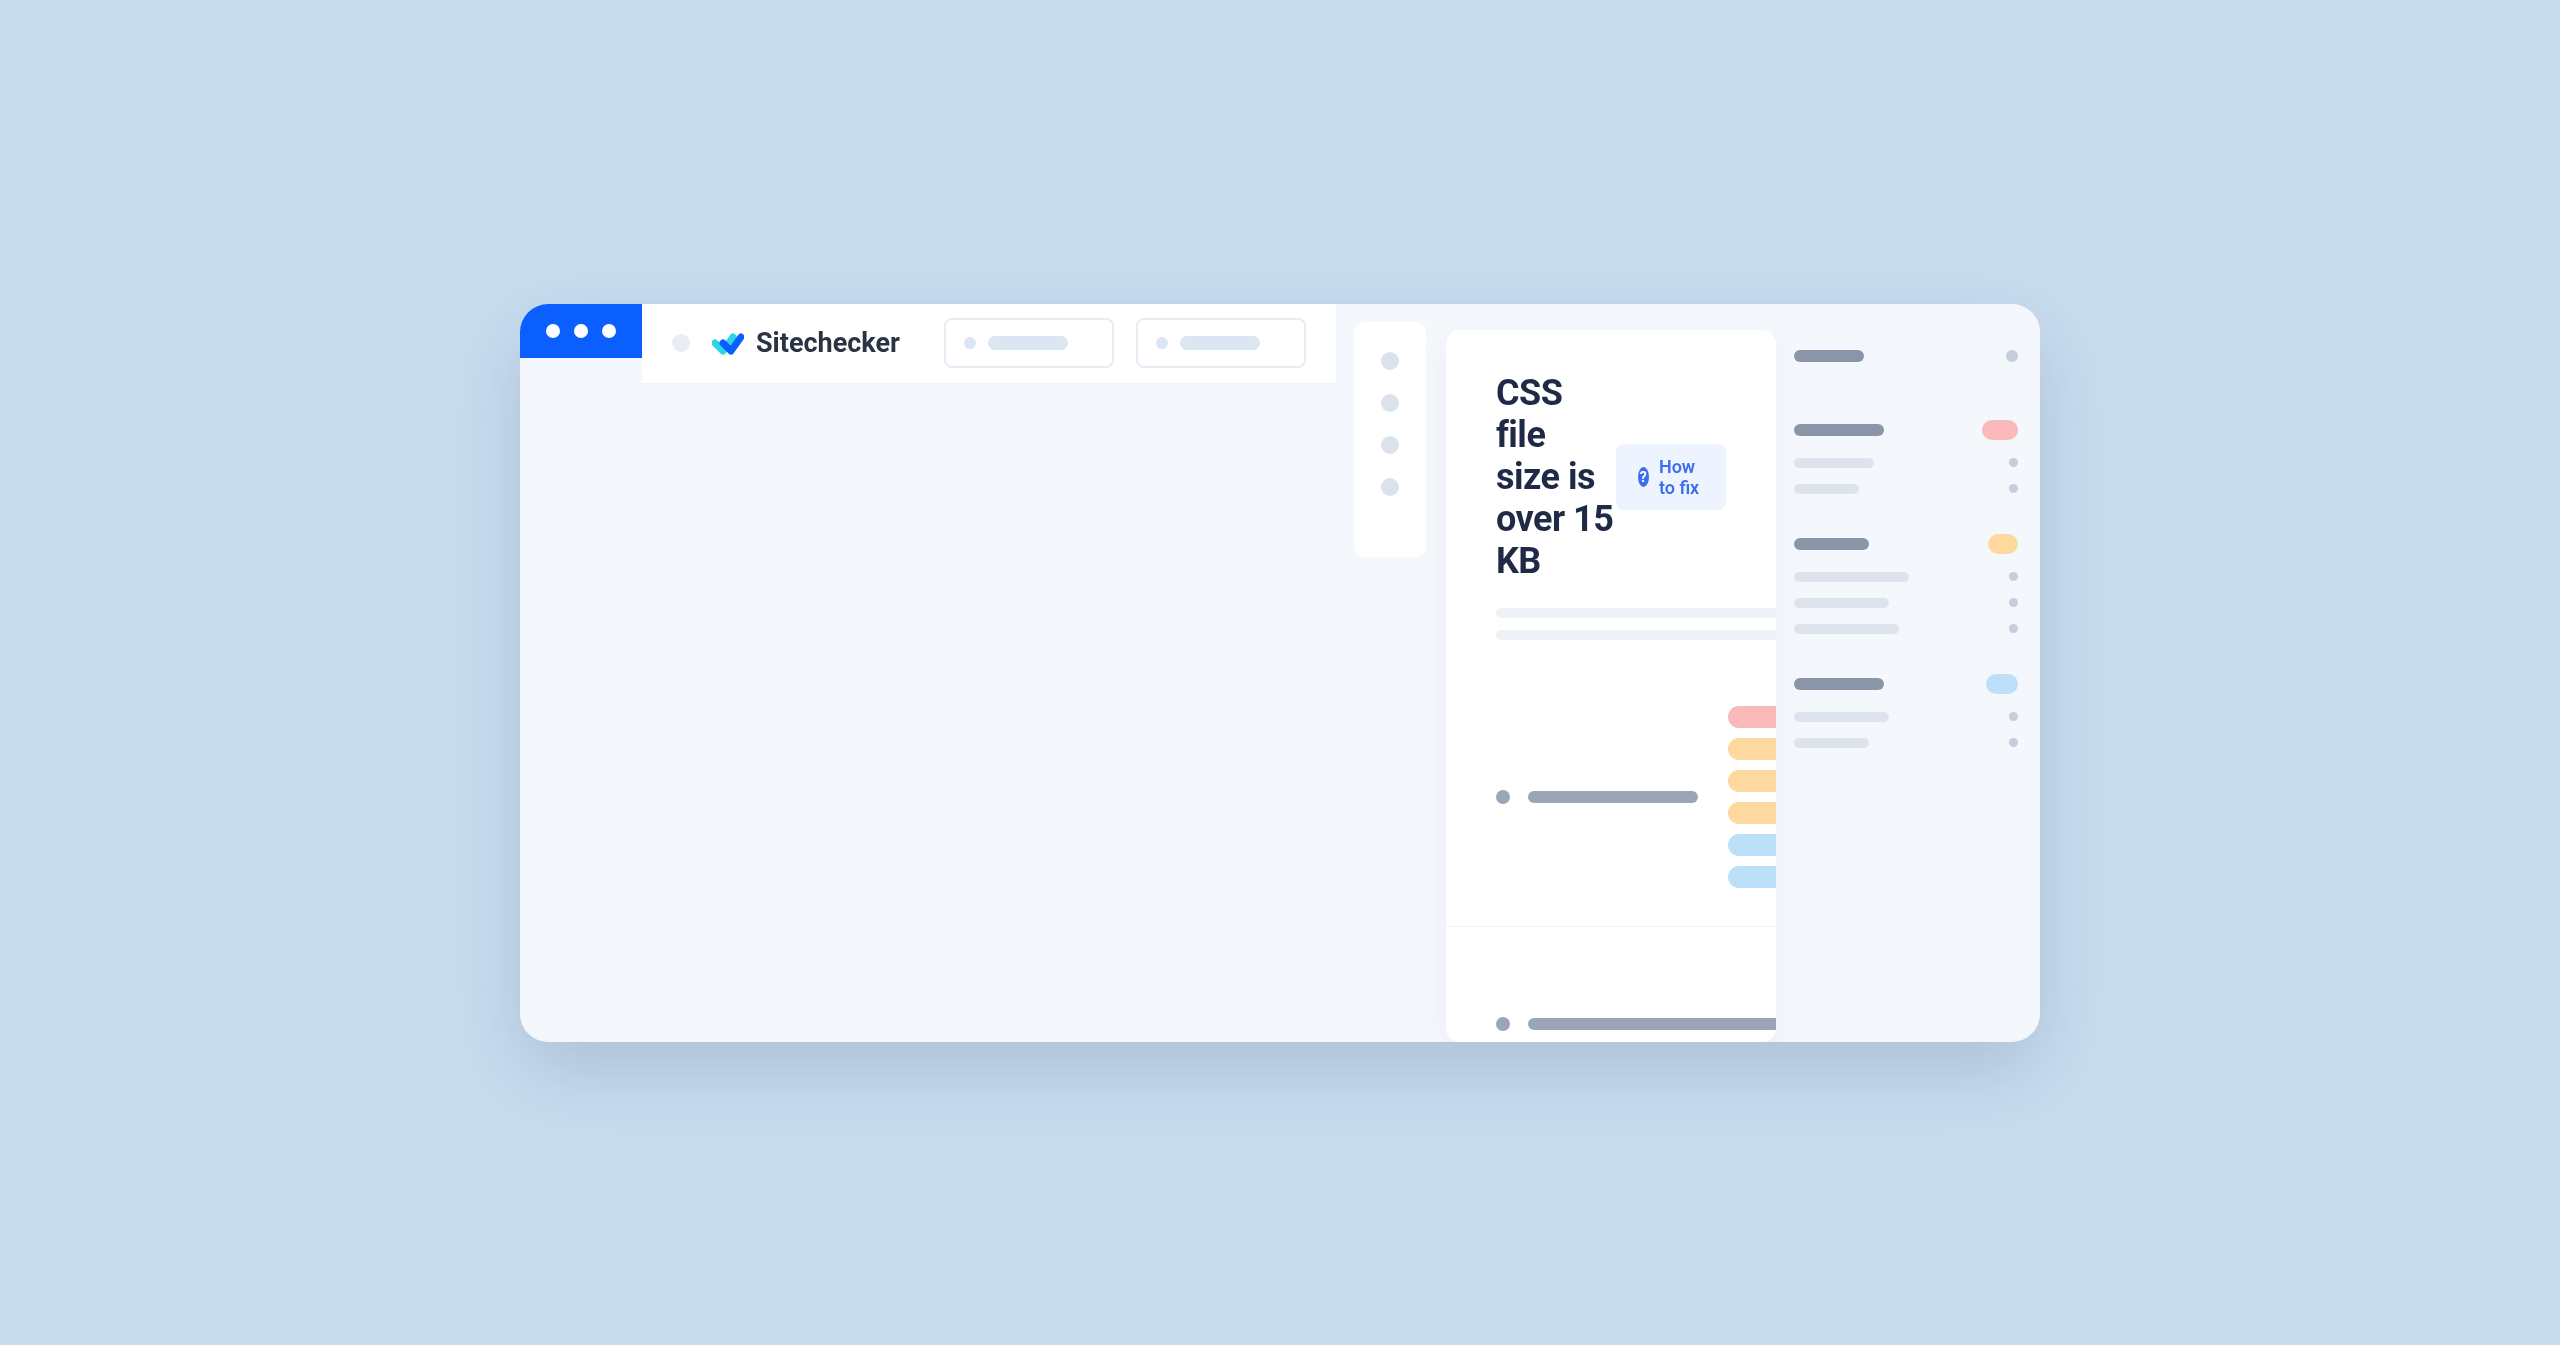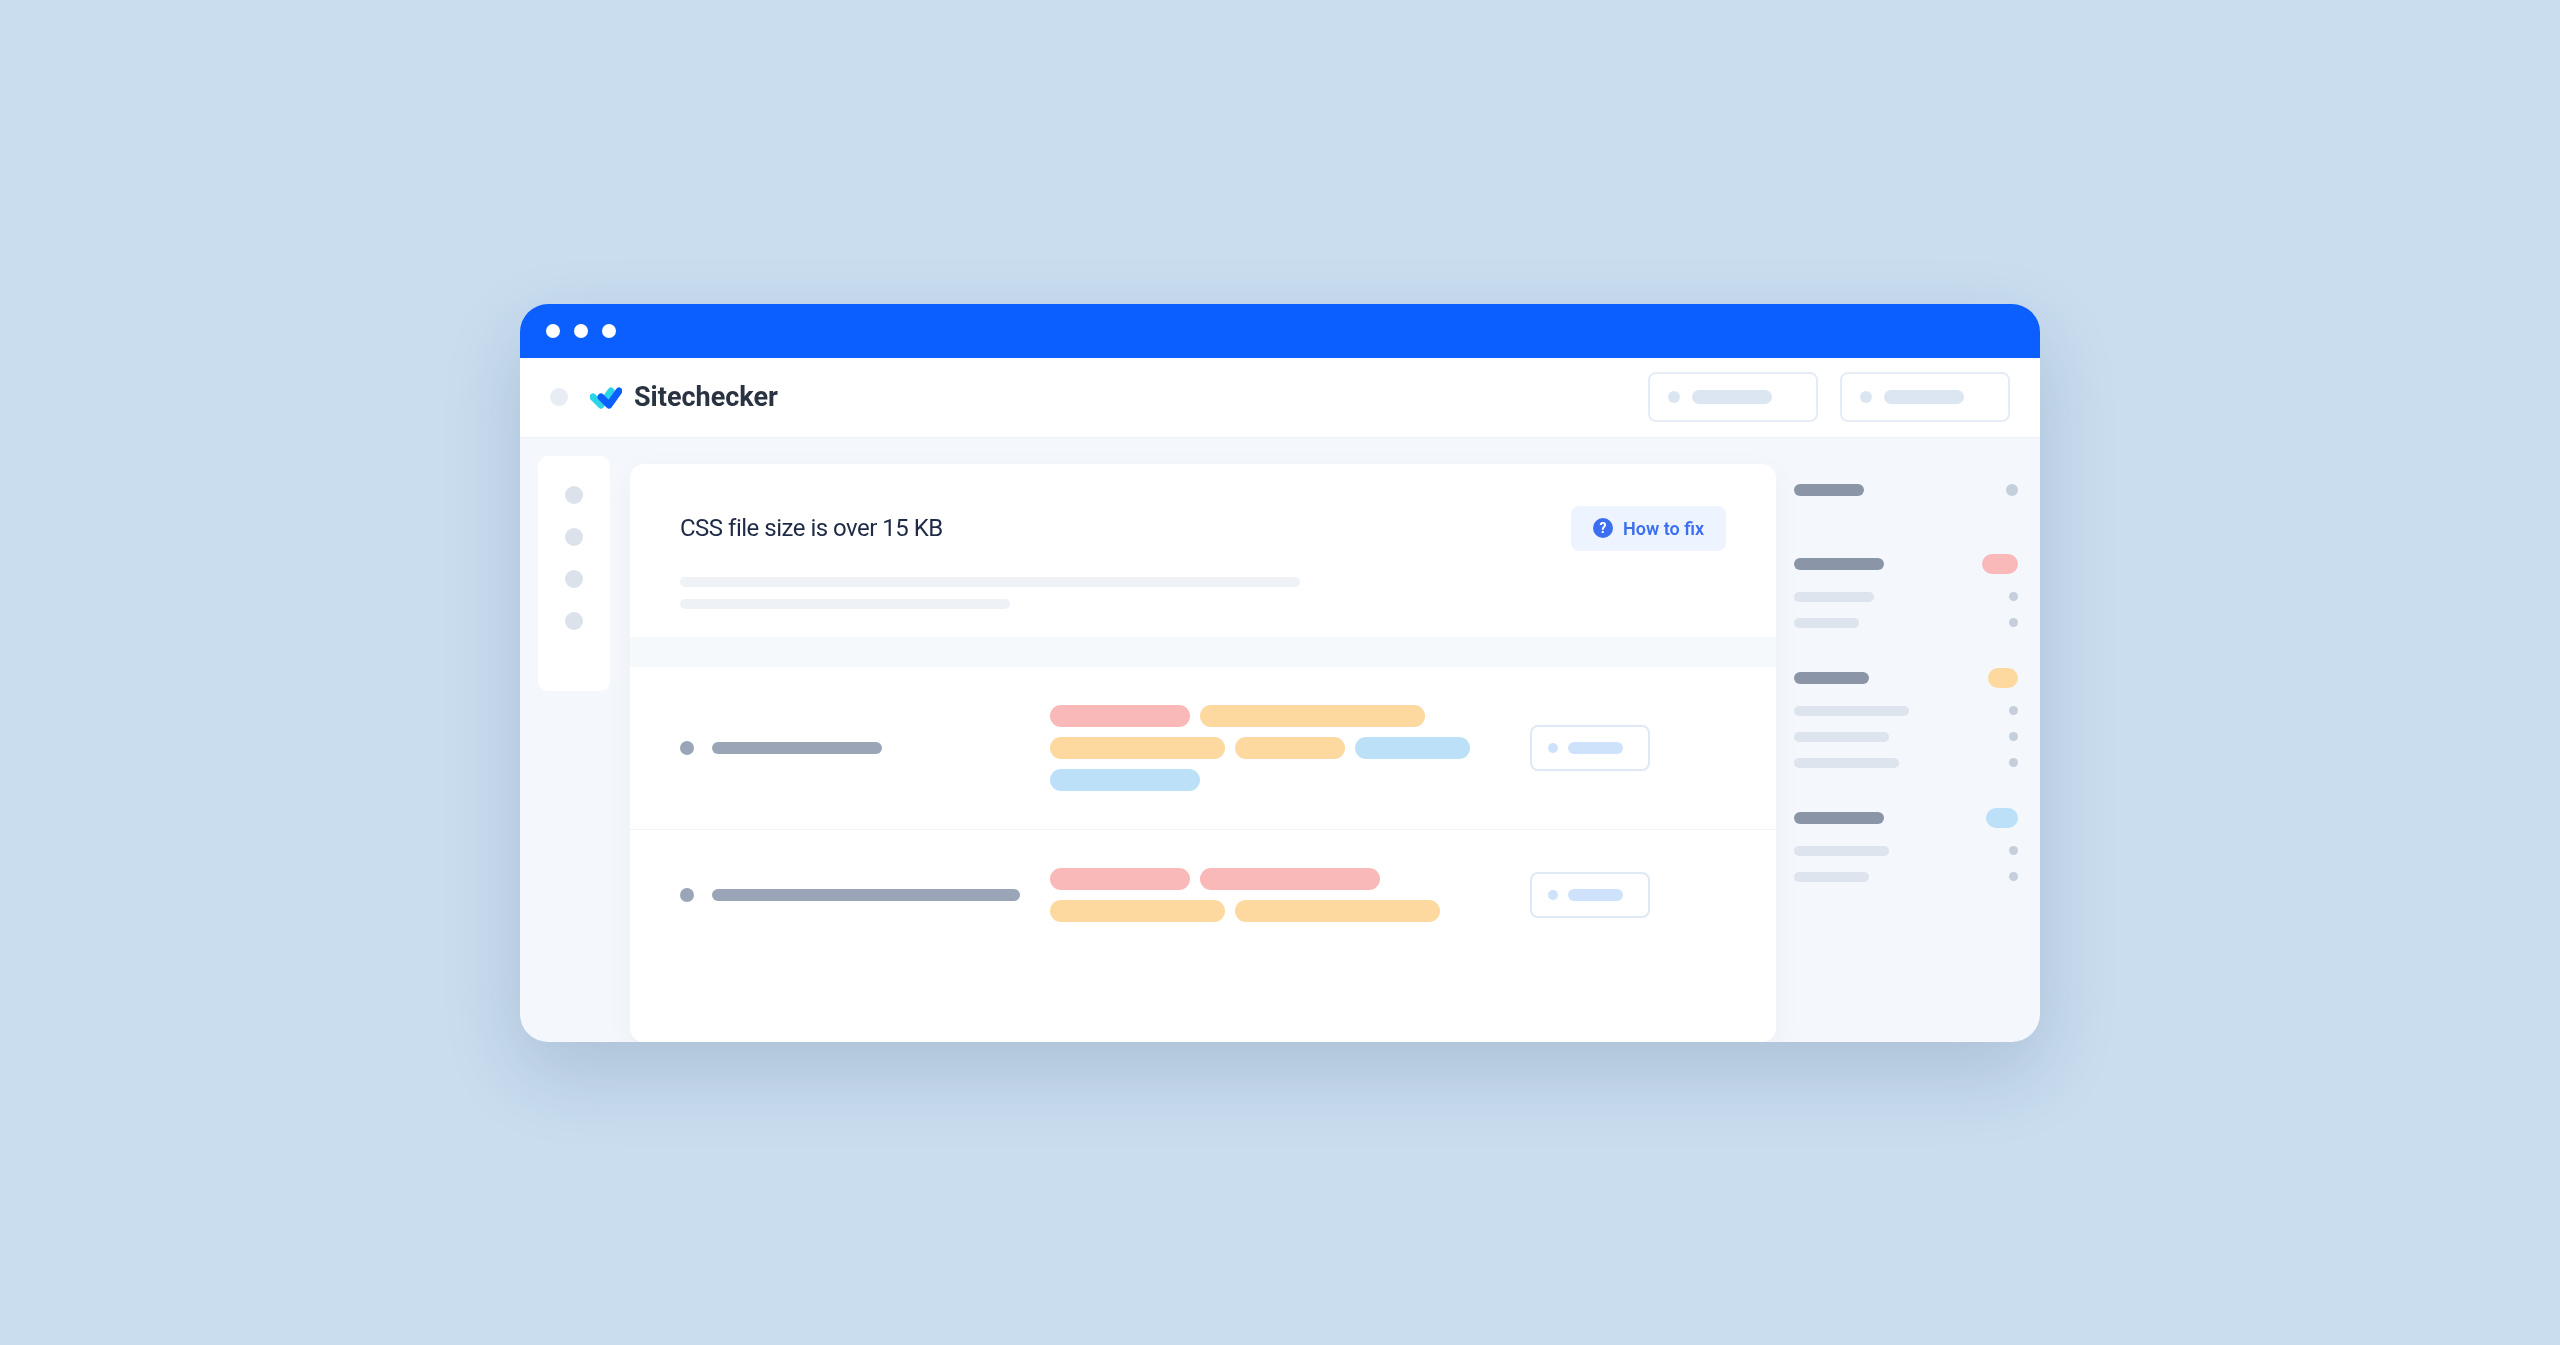--- a/index.html
+++ b/index.html
@@ -19,21 +19,20 @@
     }
     
     .window {
       width: 1520px;
       height: 738px;
       background: #f4f7fb;
       border-radius: 28px;
       overflow: hidden;
       box-shadow: 0 30px 80px rgba(0, 30, 80, 0.15);
       display: flex;
-      flex-direction: column;
     }
     
     .titlebar {
       height: 54px;
       background: #0B5FFF;
       display: flex;
       align-items: center;
       padding: 0 26px;
       gap: 14px;
     }
@@ -160,22 +159,22 @@
     }
     
     .title-row {
       display: flex;
       align-items: center;
       justify-content: space-between;
       margin-bottom: 26px;
     }
     
     .title {
-      font-size: 24px;
-      font-weight: 400;
+      font-size: 36px;
+      font-weight: 700;
       color: #1f2b46;
       letter-spacing: -0.5px;
     }
     
     .howto-btn {
       background: #eef4ff;
       border-radius: 8px;
       padding: 12px 22px;
       display: flex;
       align-items: center;

